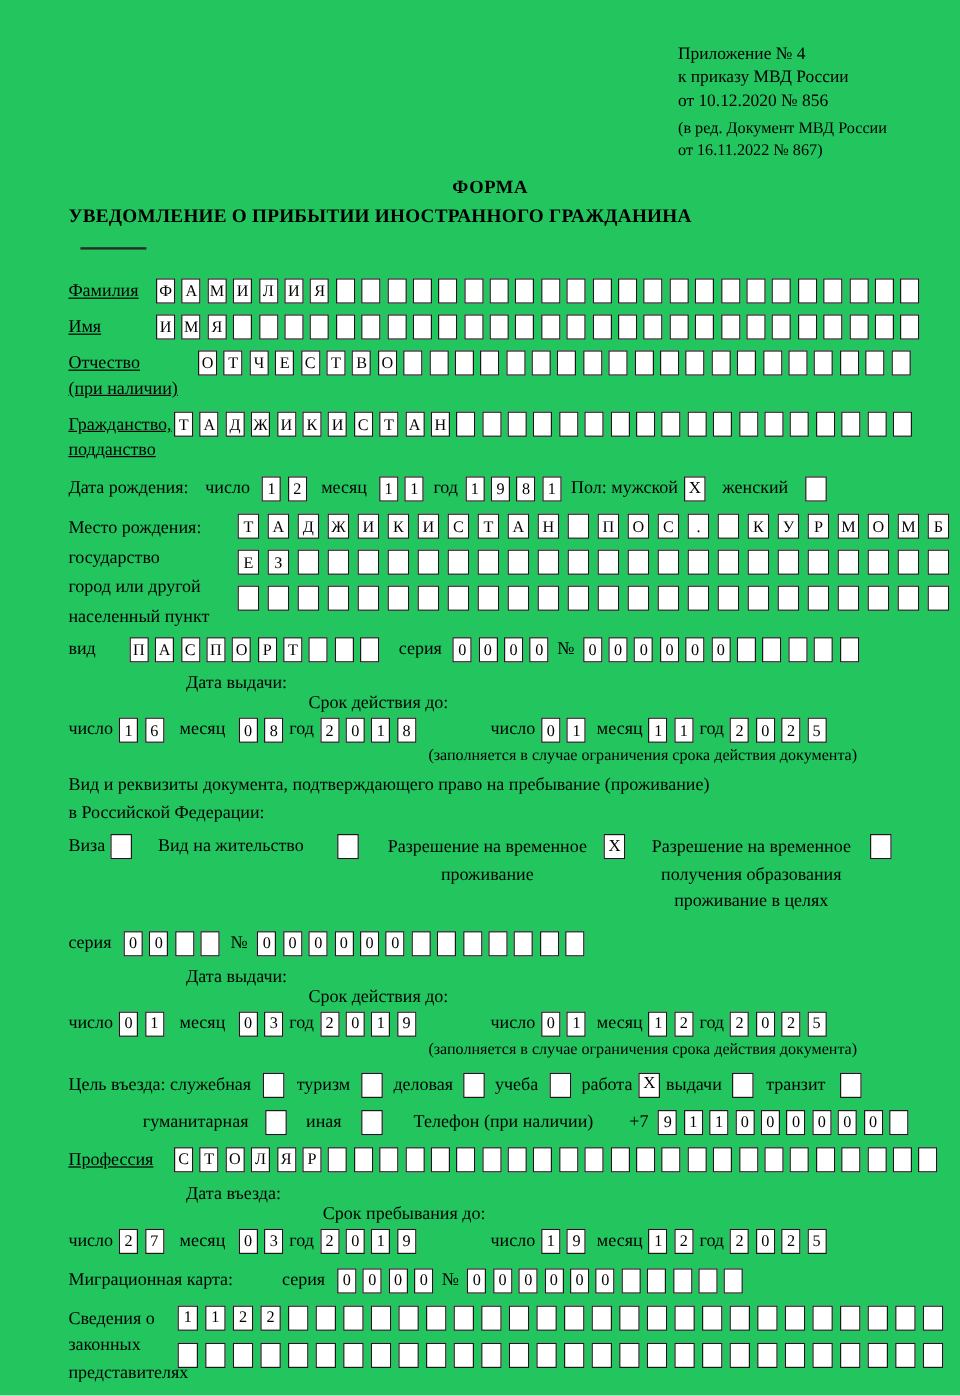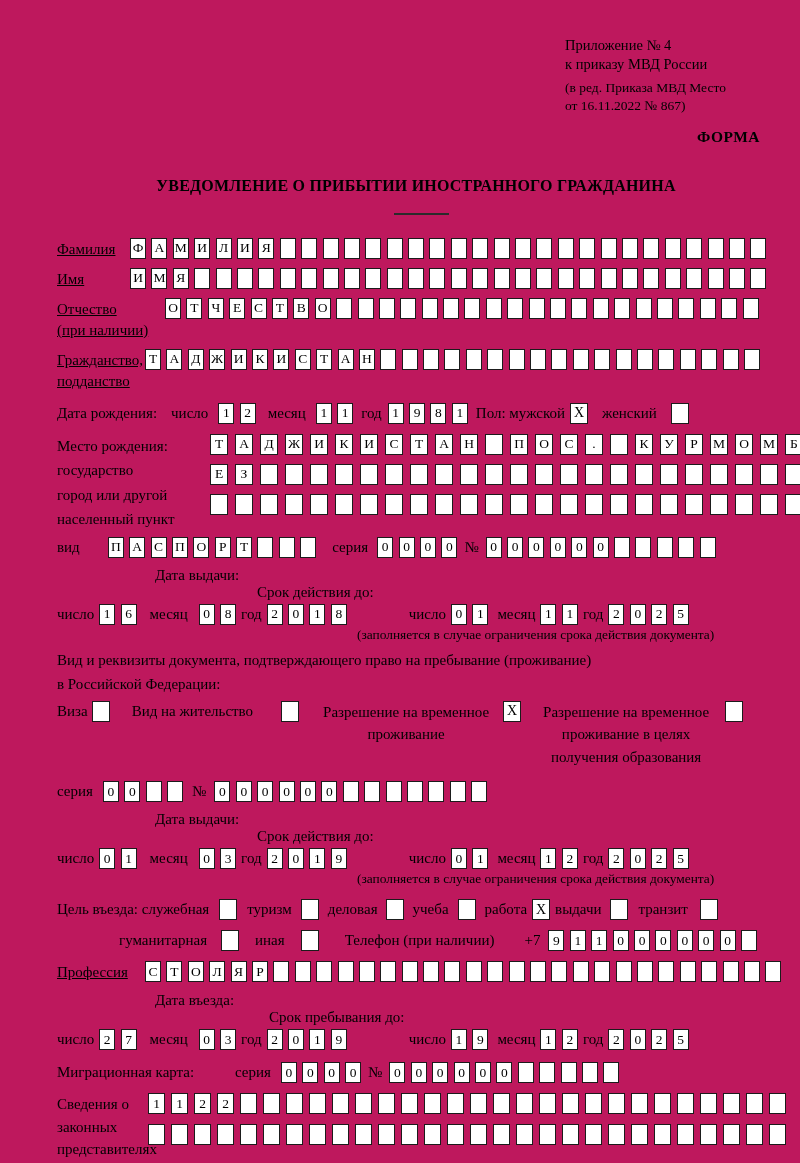--- a/index.html
+++ b/index.html
@@ -1,23 +1,23 @@
 <!DOCTYPE html>
 <html><head>
 <meta charset="utf-8">
 <style>
   html,body{margin:0;padding:0;background:#fff;}
   body{font-family:"Liberation Serif","DejaVu Serif",serif;color:#000;}
-  .page{width:800px;height:1163px;box-sizing:border-box;padding:36px 25px 0 57px;overflow:hidden;position:relative;background:#be185d;}
+  .page{width:800px;height:1163px;box-sizing:border-box;padding:36px 25px 0 57px;overflow:hidden;position:relative;background:#22c55e;}
 
   .annex{margin-left:508px;font-size:14.5px;line-height:1.33;}
   .annex-note{font-size:13.5px;margin-top:4px;line-height:1.33;}
-  .forma{font-weight:bold;font-size:15.5px;text-align:right;padding-right:15px;margin-top:14px;letter-spacing:.5px;}
-
-  .title{text-align:center;font-weight:bold;font-size:16px;margin-top:28px;line-height:1.45;letter-spacing:.2px;}
+  .forma{font-weight:bold;font-size:15.5px;text-align:center;padding-right:15px;margin-top:14px;letter-spacing:.5px;}
+
+  .title{text-align:left;font-weight:bold;font-size:16px;margin-top:3px;line-height:1.45;letter-spacing:.2px;}
   .tunder{display:inline-block;width:55px;border-bottom:2.2px solid #2b2b2b;height:12px;margin-left:10px;}
 
   .sect{font-weight:bold;font-size:15.5px;margin-top:23px;letter-spacing:.4px;white-space:nowrap;}
 
   .frow{display:flex;align-items:flex-start;margin-top:8px;}
   .flabel{flex:0 0 auto;font-size:15px;line-height:1.4;padding-top:1px;text-decoration:underline;}
   .irow{display:flex;align-items:center;margin-top:9px;font-size:15px;white-space:nowrap;}
   .irow>*{flex:0 0 auto;}
 
   .cells{display:flex;gap:5.4px;}
@@ -44,22 +44,23 @@
   .vrow{display:flex;align-items:flex-start;margin-top:8px;font-size:15px;}
 </style>
 </head>
 <body>
 
 <div class="page">
 
   <div class="annex">
     <div>Приложение № 4</div>
     <div>к приказу МВД России</div>
+    <div>от 10.12.2020 № 856</div>
     <div class="annex-note">
-      <div>(в ред. Приказа МВД Место</div>
+      <div>(в ред. Документ МВД России</div>
       <div>от 16.11.2022 № 867)</div>
     </div>
   </div>
   <div class="forma">ФОРМА</div>
 
   <div class="title">
     <div>УВЕДОМЛЕНИЕ О ПРИБЫТИИ ИНОСТРАННОГО ГРАЖДАНИНА</div>
     <div>
       <span class="tunder"></span>
     </div>
@@ -241,21 +242,21 @@
     <span style="width:8px;"></span>
     <span>Пол: мужской</span>
     <span style="width:5px;"></span>
     <span class="cbox">X</span>
     <span style="width:14px;"></span>
     <span>женский</span>
     <span style="width:14px;"></span>
     <span class="cbox"></span>
   </div>
 
-  <div class="frow" style="margin-top:10px;gap:12px;">
+  <div class="frow" style="margin-top:10px;">
     <div class="mr-lines" style="width:141px;flex:0 0 auto;">
       <div>Место рождения:</div>
       <div>государство</div>
       <div>город или другой</div>
       <div>населенный пункт</div>
     </div>
     <div class="stack">
       <div class="cells lg">
           <span class="cell">Т</span>
           <span class="cell">А</span>
@@ -434,22 +435,22 @@
     <span class="cbox" style="margin-left:4px;"></span>
     <span style="margin-left:22px;padding-top:2px;">Вид на жительство</span>
     <span class="cbox" style="margin-left:28px;"></span>
     <div class="opt" style="margin-left:24px;">
       <div>Разрешение на временное</div>
       <div>проживание</div>
     </div>
     <span class="cbox" style="margin-left:14px;">X</span>
     <div class="opt" style="margin-left:22px;">
       <div>Разрешение на временное</div>
+      <div>получения образования</div>
       <div>проживание в целях</div>
-      <div>получения образования</div>
     </div>
     <span class="cbox" style="margin-left:16px;"></span>
   </div>
 
   <div class="irow" style="margin-top:13px;">
     <span>серия</span>
     <span style="width:10px;"></span>
     <div class="cells">
         <span class="cell">0</span>
         <span class="cell">0</span>

